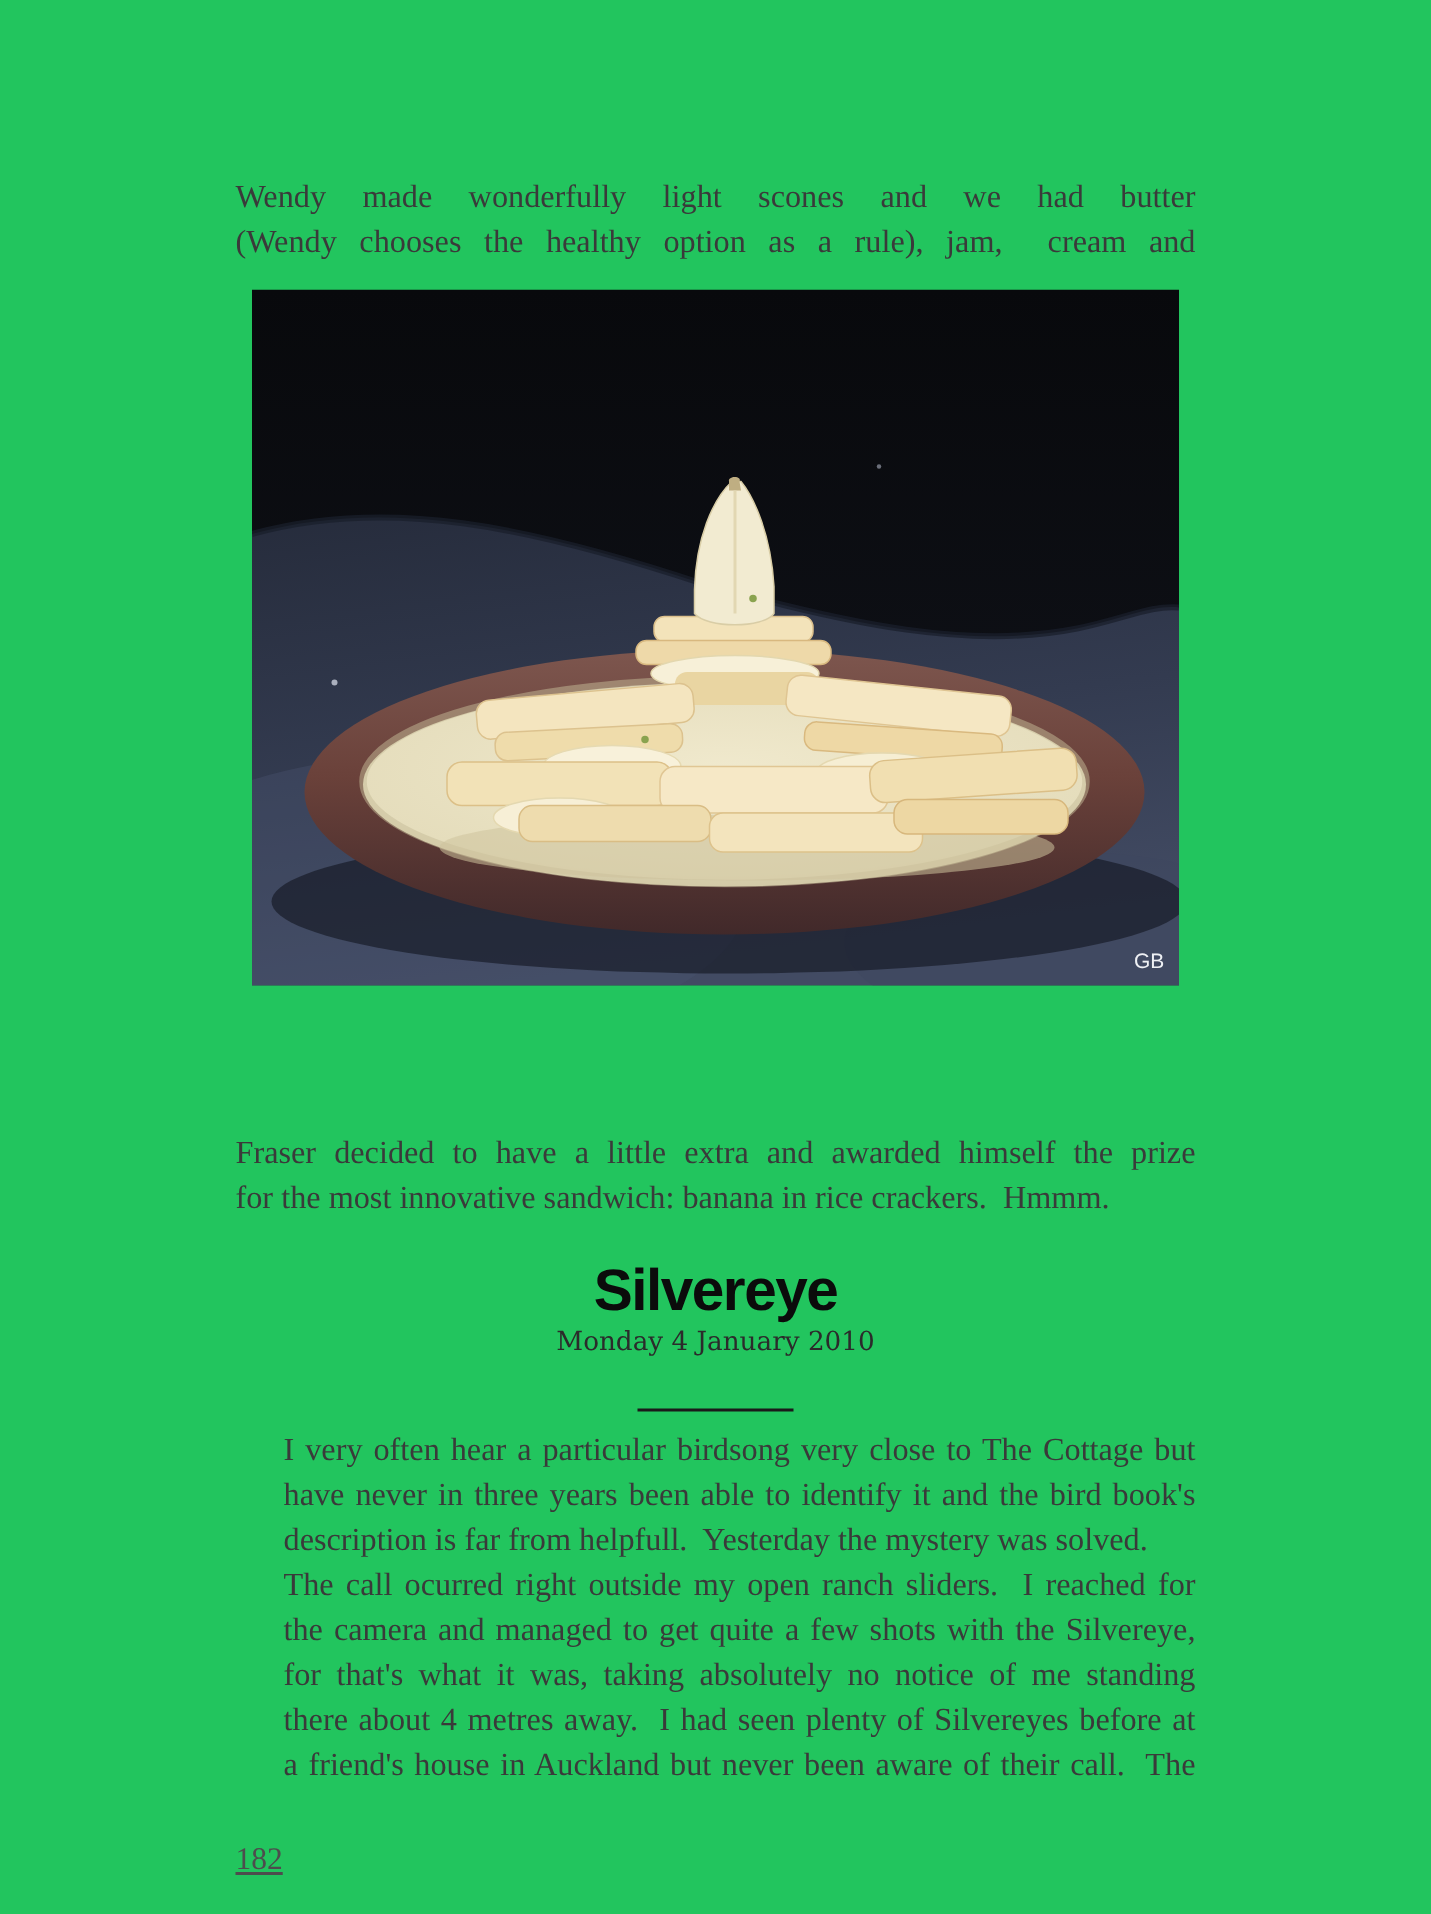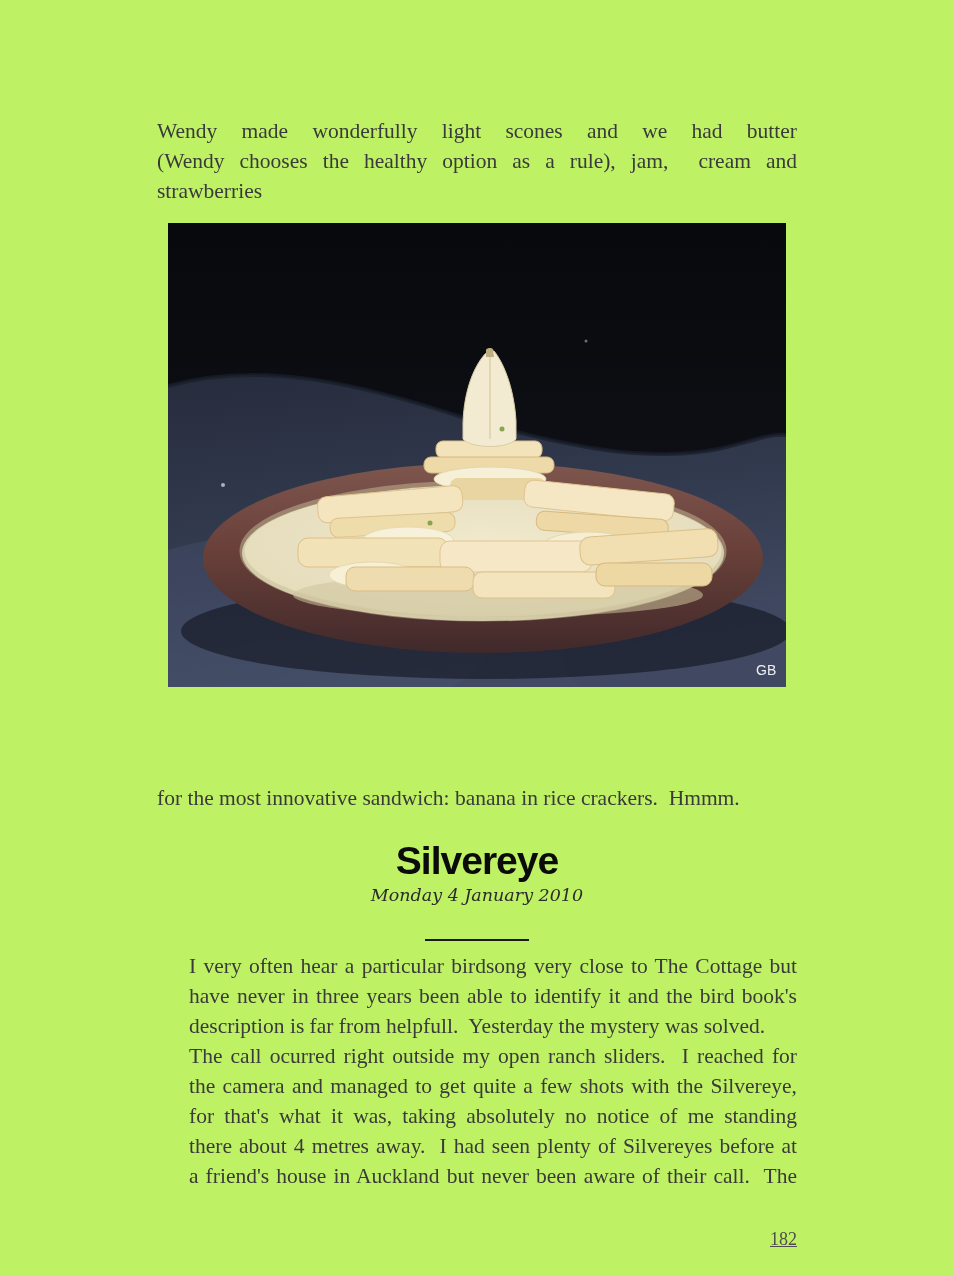--- a/index.html
+++ b/index.html
@@ -1,20 +1,20 @@
 <!DOCTYPE html>
 <html><head>
 <meta charset="utf-8">
 <style>
   html, body { margin: 0; padding: 0; background: #ffffff; }
   .page {
     position: relative;
     width: 954px;
     height: 1276px;
-    background: #bef264;
+    background: #22c55e;
     overflow: hidden;
     font-family: "Liberation Serif", serif;
     color: #3a3a3a;
   }
   .content {
     position: absolute;
     left: 157px;
     top: 0;
     width: 640px;
   }
@@ -42,51 +42,49 @@
   .title {
     font-family: "Liberation Sans", sans-serif;
     font-weight: 700;
     font-size: 39px;
     line-height: 46px;
     letter-spacing: -1px;
     color: #0b0b0b;
   }
   .date {
     font-family: "DejaVu Serif", serif;
-    font-style: italic;
     font-size: 17.5px;
     line-height: 22px;
     color: #2b2b2b;
   }
   hr.divider {
     width: 104px;
     border: none;
     border-top: 2px solid #1a1a1a;
     margin: 33px auto 0 auto;
   }
   .p3 { margin-top: 10px; margin-left: 32px; }
   .pagenum {
     margin-top: 36px;
-    text-align: right;
-    font-size: 18px;
+    text-align: left;
+    font-size: 21px;
     line-height: 24px;
     color: #4d4d4d;
     text-decoration: underline;
   }
 </style>
 </head>
 <body>
 
 <div class="page">
   <div class="content">
 
     <div class="para p1">
       <div class="line j">Wendy made wonderfully light scones and we had butter</div>
       <div class="line j">(Wendy chooses the healthy option as a rule), jam,  cream and</div>
-      <div class="line">strawberries</div>
     </div>
 
     <figure class="photo" aria-label="A pyramid of rice crackers layered with banana slices on a cream plate with a brown rim, topped with a banana tip, set on dark blue fabric">
       <svg viewBox="0 0 618 464" xmlns="http://www.w3.org/2000/svg">
         <defs>
           <linearGradient id="bgGrad" x1="0" y1="0" x2="0" y2="1">
             <stop offset="0" stop-color="#08090c"></stop>
             <stop offset="0.6" stop-color="#0e1016"></stop>
             <stop offset="1" stop-color="#181b24"></stop>
           </linearGradient>
@@ -161,20 +159,21 @@
           <rect x="178" y="344" width="128" height="24" rx="9" fill="#eedcae" stroke="#d9bd85"></rect>
           <rect x="305" y="349" width="142" height="26" rx="9" fill="#f3e4bd" stroke="#ddc28b"></rect>
           <rect x="428" y="340" width="116" height="23" rx="9" fill="#edd7a3" stroke="#d7b77c"></rect>
         </g>
 
         <text x="588" y="452" font-family="Liberation Sans, sans-serif" font-size="14" fill="#eef0f4">GB</text>
       </svg>
     </figure>
 
     <div class="para p2">
+      <div class="line j">Fraser decided to have a little extra and awarded himself the prize</div>
       <div class="line">for the most innovative sandwich: banana in rice crackers.  Hmmm.</div>
     </div>
 
     <div class="section-head">
       <div class="title">Silvereye</div>
       <div class="date">Monday 4 January 2010</div>
     </div>
 
     <hr class="divider">
 

